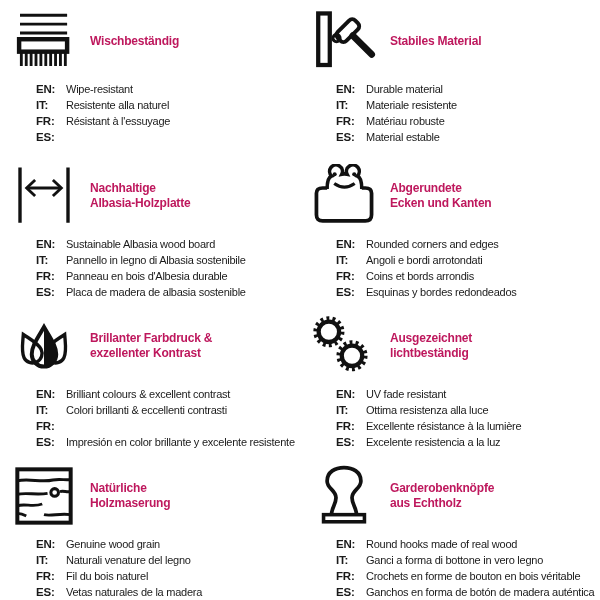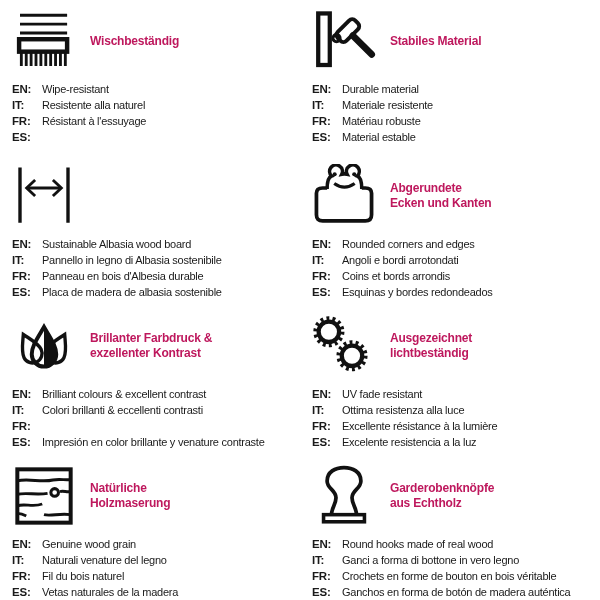--- a/index.html
+++ b/index.html
@@ -6,21 +6,21 @@
   body{width:600px;height:600px;overflow:hidden;
        font-family:"Liberation Sans",sans-serif;color:#1a1a1a;}
   .grid{display:grid;grid-template-columns:300px 300px;
         grid-template-rows:155px 150px 150px 145px;width:600px;height:600px;}
   .card{padding:7px 4px 0 12px;box-sizing:border-box;}
   .head{display:flex;align-items:center;gap:14px;min-height:68px;margin-bottom:6px;}
   .icon{width:64px;height:64px;flex:0 0 64px;display:flex;align-items:center;justify-content:center;}
   .icon svg{width:64px;height:64px;display:block;}
   .title{margin:0;font-size:12px;font-weight:700;line-height:1.25;
          letter-spacing:-0.2px;white-space:pre-line;color:#be185d;}
-  .trans{margin-top:2px;}
+  .trans{margin-top:2px;margin-left:24px;}
   .row{display:flex;line-height:16px;white-space:nowrap;}
   .lang{width:30px;flex:0 0 30px;font-weight:700;font-size:11.5px;letter-spacing:-0.2px;}
   .txt{font-size:11px;font-weight:500;letter-spacing:-0.25px;}
   .ic{stroke:#111;fill:none;}
 </style>
 </head>
 <body>
 
 <div class="grid">
 
@@ -90,20 +90,22 @@
 
   <section class="card">
     <div class="head">
       <span class="icon">
         <svg viewBox="0 0 72 72">
           <path class="ic" stroke-width="3.8" d="M9,4 V66 M63,4 V66"></path>
           <line class="ic" x1="17" y1="27" x2="55" y2="27" stroke-width="3.2"></line>
           <path class="ic" stroke-width="3.2" d="M26,18 L16.5,27 L26,36 M46,18 L55.5,27 L46,36"></path>
         </svg>
       </span>
+      <h2 class="title">Nachhaltige
+Albasia-Holzplatte</h2>
     </div>
     <div class="trans">
       <div class="row">
           <span class="lang">EN:</span>
           <span class="txt">Sustainable Albasia wood board</span>
         </div>
       <div class="row">
           <span class="lang">IT:</span>
           <span class="txt">Pannello in legno di Albasia sostenibile</span>
         </div>
@@ -174,21 +176,21 @@
         </div>
       <div class="row">
           <span class="lang">IT:</span>
           <span class="txt">Colori brillanti &amp; eccellenti contrasti</span>
         </div>
       <div class="row">
           <span class="lang">FR:</span>
         </div>
       <div class="row">
           <span class="lang">ES:</span>
-          <span class="txt">Impresión en color brillante y venature contraste</span>
+          <span class="txt">Impresión en color brillante y excelente resistente</span>
         </div>
     </div>
   </section>
 
   <section class="card">
     <div class="head">
       <span class="icon">
         <svg viewBox="0 0 72 72">
           <circle class="ic" cx="19" cy="20" r="11.5" stroke-width="4.8"></circle>
           <circle class="ic" cx="19" cy="20" r="15" stroke-width="5" stroke-dasharray="3.2 3.55"></circle>

